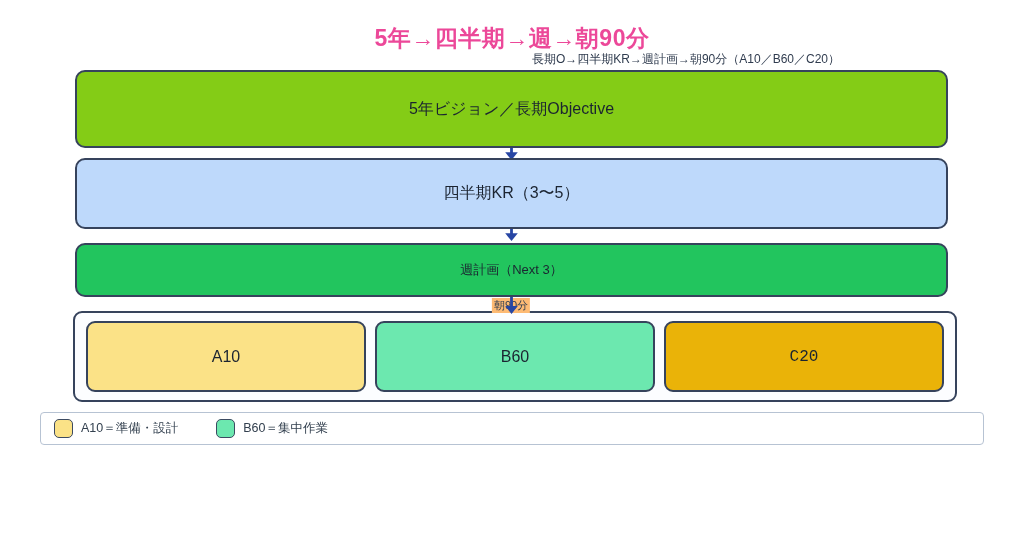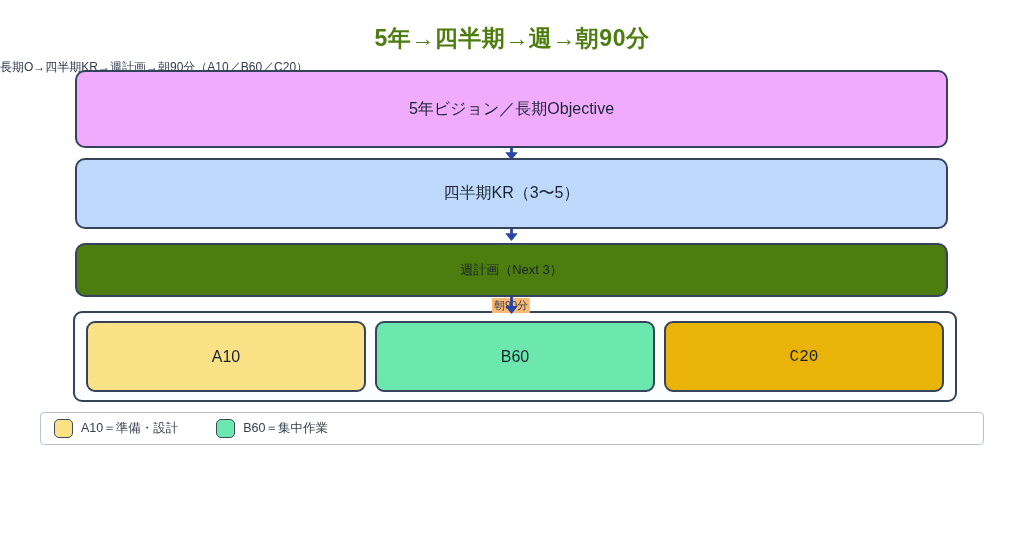--- a/index.html
+++ b/index.html
@@ -4,25 +4,25 @@
 <style>
   html,body{margin:0;padding:0;}
   body{
     width:1024px;height:538px;position:relative;overflow:hidden;
     background:#ffffff;
     font-family:"Liberation Sans","DejaVu Sans",sans-serif;
     color:#1f2937;
   }
   .title{
     position:absolute;top:23px;left:0;width:1024px;text-align:center;
-    font-size:23px;font-weight:600;color:#4d7c0f;letter-spacing:.5px;
+    font-size:23px;font-weight:600;color:#ec4899;letter-spacing:.5px;
   }
   .subtitle{
-    position:absolute;top:51px;left:0;width:840px;text-align:left;
-    font-size:12px;font-weight:400;color:#303c4f;margin-top:8px;
+    position:absolute;top:51px;left:0;width:840px;text-align:right;
+    font-size:12px;font-weight:400;color:#303c4f;
   }
   .node{
     position:absolute;box-sizing:border-box;
     border:2.2px solid #36435c;border-radius:10px;
     display:flex;align-items:center;justify-content:center;
     color:#1b2431;
   }
   .node-l1{left:75px;top:70px;width:873px;height:78px;font-size:16px;}
   .node-l2{left:75px;top:158px;width:873px;height:71px;font-size:16px;}
   .node-l3{left:75px;top:243px;width:873px;height:54px;font-size:13px;}
@@ -57,21 +57,21 @@
     width:19px;height:19px;box-sizing:border-box;
     border:1.8px solid #3c4a61;border-radius:5px;
   }
 </style>
 </head>
 <body>
 
 <div class="title">5年→四半期→週→朝90分</div>
 <div class="subtitle">長期O→四半期KR→週計画→朝90分（A10／B60／C20）</div>
 
-<div class="node node-l1" style="background: #f0abfc;">
+<div class="node node-l1" style="background: #84cc16;">
   <span>5年ビジョン／長期Objective</span>
 </div>
 
 <div class="arrow arrow-1">
   <svg width="15" height="12" viewBox="0 0 15 12">
     <rect x="6.1" y="0" width="2.8" height="5" fill="currentColor"></rect>
     <path d="M1.2,4.2 L13.8,4.2 L7.5,12 Z" fill="currentColor"></path>
   </svg>
 </div>
 
@@ -79,21 +79,21 @@
   <span>四半期KR（3〜5）</span>
 </div>
 
 <div class="arrow arrow-2">
   <svg width="15" height="12" viewBox="0 0 15 12">
     <rect x="6.1" y="0" width="2.8" height="5" fill="currentColor"></rect>
     <path d="M1.2,4.2 L13.8,4.2 L7.5,12 Z" fill="currentColor"></path>
   </svg>
 </div>
 
-<div class="node node-l3" style="background: #4d7c0f;">
+<div class="node node-l3" style="background: #22c55e;">
   <span>週計画（Next 3）</span>
 </div>
 
 <div class="edge-label">朝90分</div>
 
 <div class="arrow arrow-3">
   <svg width="15" height="17" viewBox="0 0 15 17">
     <rect x="6.1" y="0" width="2.8" height="10" fill="currentColor"></rect>
     <path d="M1.2,9 L13.8,9 L7.5,17 Z" fill="currentColor"></path>
   </svg>

